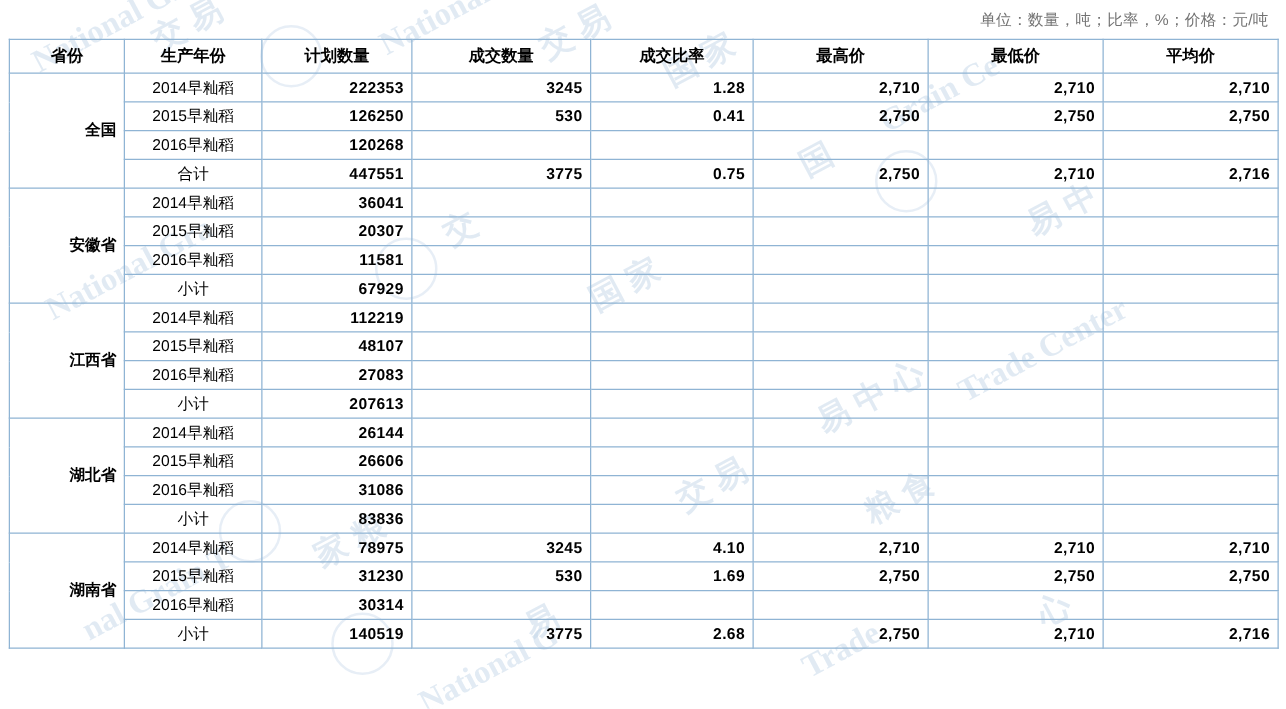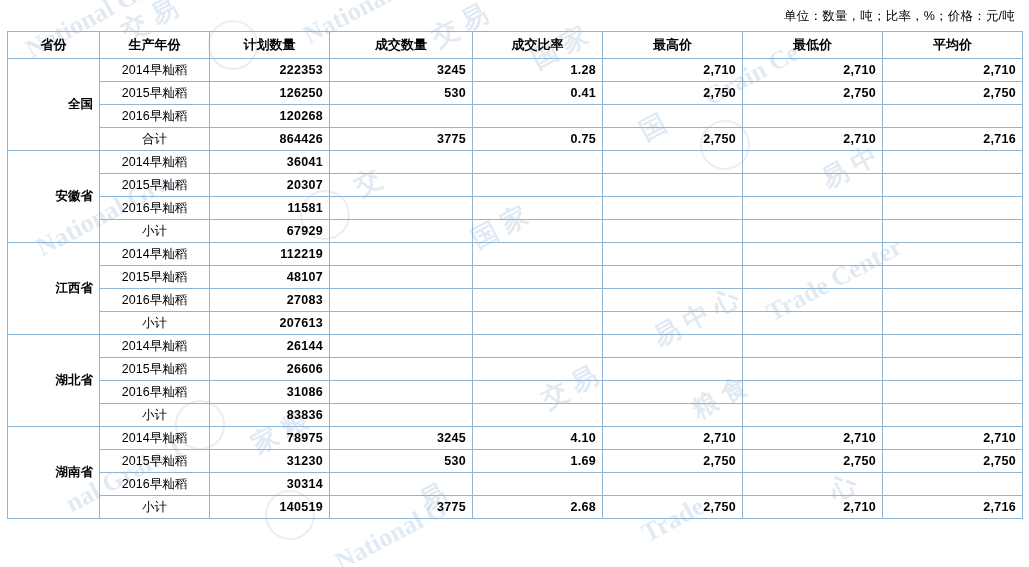--- a/index.html
+++ b/index.html
@@ -38,21 +38,21 @@
     transform: rotate(0deg);
   }
   .page {
     position: relative;
     z-index: 1;
     padding: 0;
   }
   .unit-line {
     text-align: right;
     font-size: 12.5px;
-    color: #000000;
+    color: #737373;
     padding: 8px 14px 6px 0;
     letter-spacing: .2px;
   }
   table.grain {
     border-collapse: collapse;
     width: 1015px;
     margin: 0 7px;
     table-layout: fixed;
     background: transparent;
   }
@@ -182,21 +182,21 @@
           <td class="year">2016早籼稻</td>
           <td class="num">120268</td>
           <td class="num empty"></td>
           <td class="num empty"></td>
           <td class="num empty"></td>
           <td class="num empty"></td>
           <td class="num empty"></td>
         </tr>
         <tr>
           <td class="sub">合计</td>
-          <td class="num">864426</td>
+          <td class="num">447551</td>
           <td class="num">3775</td>
           <td class="num">0.75</td>
           <td class="num">2,750</td>
           <td class="num">2,710</td>
           <td class="num">2,716</td>
         </tr>
         <tr>
           <td class="prov" rowspan="4">安徽省</td>
           <td class="year">2014早籼稻</td>
           <td class="num">36041</td>

